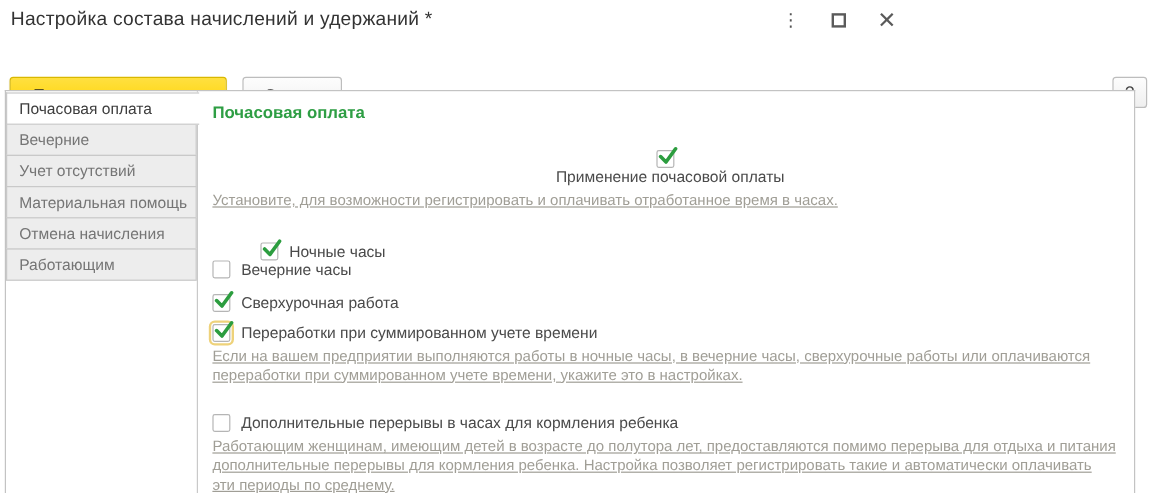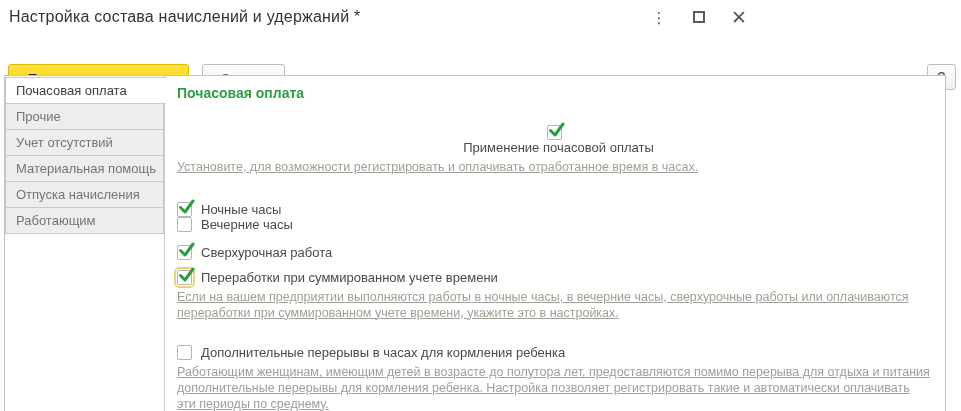--- a/index.html
+++ b/index.html
@@ -139,21 +139,21 @@
   .hint {
     font-size: 12.5px; line-height: 1.26;
     color: #a09e96;
     max-width: 762px;
     margin-top: 5px;
     text-decoration: underline;
   }
 
   
   .mt-cb1 { margin-top: 24px; flex-direction: column; }
-  .mt-cb2 { margin-top: 26px; }
+  .mt-cb2 { margin-top: 26px; margin-left: 40px; }
   .mt-cb3 { }
   .mt-cb4 { margin-top: 13px; }
   .mt-cb5 { margin-top: 10px; }
   .mt-cb6 { margin-top: 24px; }
 </style>
 </head>
 <body>
 
 <div class="titlebar">
   <div class="window-title">Настройка состава начислений и удержаний *</div>
@@ -173,24 +173,24 @@
 <div class="toolbar">
   <button class="btn btn-apply">Применить и закрыть</button>
   <button class="btn btn-cancel">Отмена</button>
   <button class="btn btn-help">?</button>
 </div>
 
 <div class="panel">
 
   <div class="sidebar">
     <div class="tab active">Почасовая оплата</div>
-    <div class="tab">Прочие</div>
+    <div class="tab">Вечерние</div>
     <div class="tab">Учет отсутствий</div>
     <div class="tab">Материальная помощь</div>
-    <div class="tab">Отпуска начисления</div>
+    <div class="tab">Отмена начисления</div>
     <div class="tab">Работающим</div>
   </div>
 
   <div class="content">
     <div class="section-heading">Почасовая оплата</div>
 
     <div class="cb-row checked mt-cb1">
       <span class="cb-box">
         <svg class="cb-check" viewBox="0 0 17 17">
           <path d="M2.5 8.5 L7 13 L15 2" fill="none" stroke="#2c9d3f" stroke-width="3" stroke-linecap="round" stroke-linejoin="round"></path>

